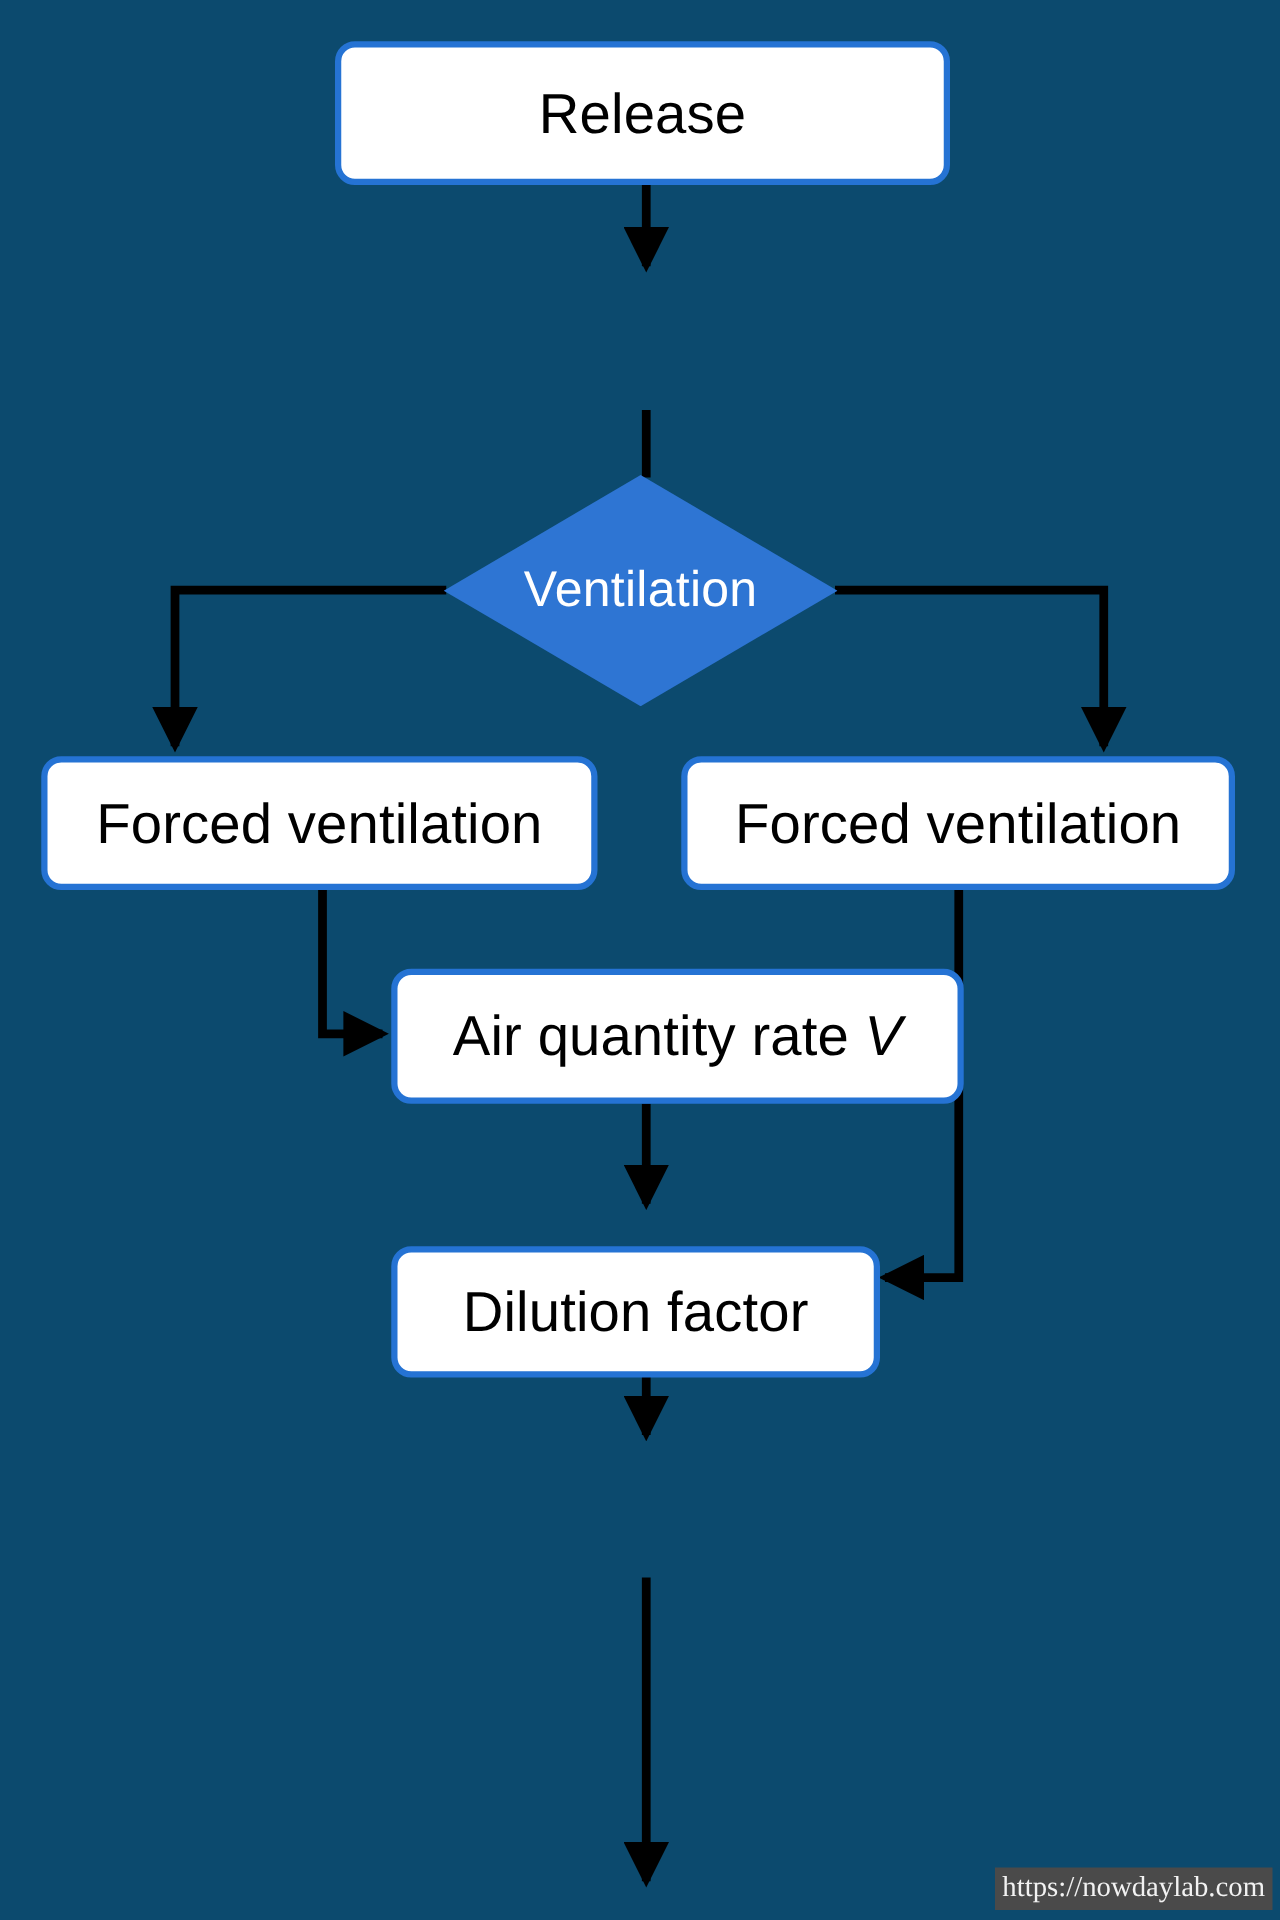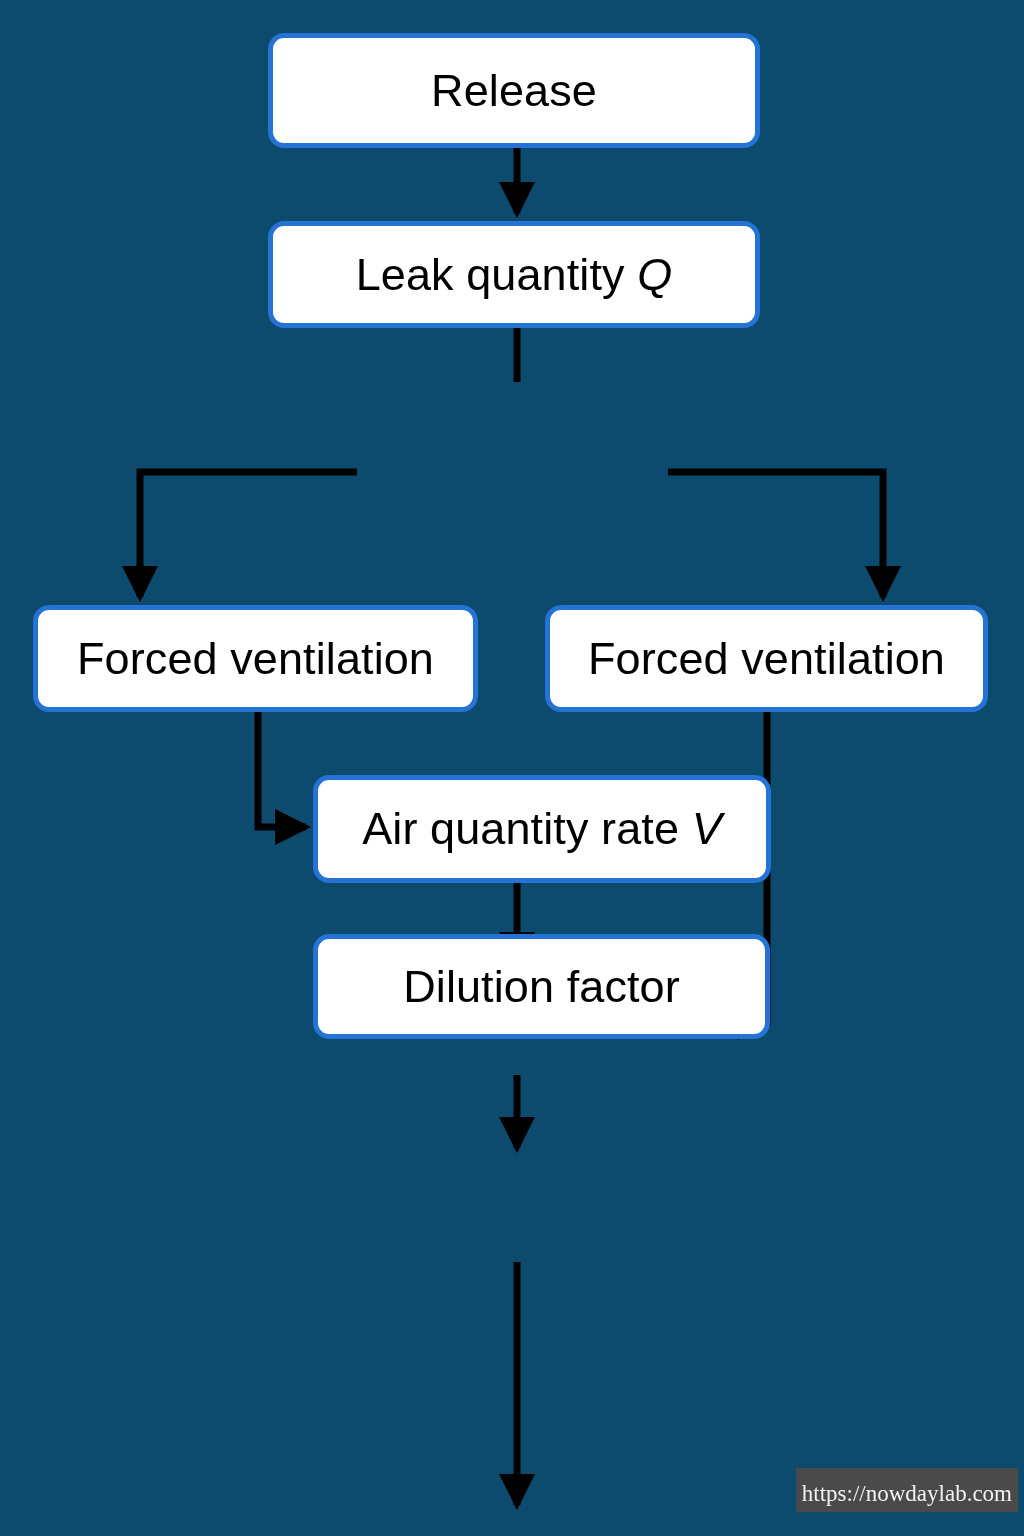--- a/index.html
+++ b/index.html
@@ -66,27 +66,27 @@
     display: flex;
     align-items: center;
     justify-content: center;
     color: #ffffff;
     font-size: 40px;
     letter-spacing: 0.2px;
   }
   #watermark {
     position: absolute;
     right: 6px;
-    bottom: 24px;
+    bottom: 8px;
     background: #4a4a4a;
     color: #f2f2f2;
     font-family: "Liberation Serif", serif;
     font-size: 23px;
     line-height: 1.25;
-    padding: 12px 6px 3px 6px;
+    padding: 2px 6px 3px 6px;
     white-space: nowrap;
     z-index: 5;
   }
 </style>
 </head>
 <body>
 
 <div id="canvas">
 
   <svg id="edges" viewBox="0 0 1024 1536">
@@ -112,38 +112,43 @@
 
     <path d="M 517 1075 L 517 1148" fill="none" stroke="#000000" stroke-width="7" marker-end="url(#arrow)"></path>
 
     <path d="M 517 1262 L 517 1505" fill="none" stroke="#000000" stroke-width="7" marker-end="url(#arrow)"></path>
   </svg>
 
   <div class="node proc" style="left:268px; top:33px; width:492px; height:115px;">
     <span>Release</span>
   </div>
 
-  <div class="node proc" style="left:268px; top:221px; width:492px; height:107px;">
-    <span><span>Leak quantity </span><span class="var">Q</span></span>
+
+  <div class="diamond-wrap" style="left:355px; top:380px; width:315px; height:185px;">
+    <svg class="diamond-shape" viewBox="0 0 315 185" preserveAspectRatio="none">
+      <polygon points="157.5,0 315,92.5 157.5,185 0,92.5" fill="#2e75d3"></polygon>
+    </svg>
+    <div class="diamond-label">
+      <span>Ventilation</span>
+    </div>
   </div>
-
 
   <div class="node proc" style="left:33px; top:605px; width:445px; height:107px;">
     <span>Forced ventilation</span>
   </div>
 
   <div class="node proc" style="left:545px; top:605px; width:443px; height:107px;">
     <span>Forced ventilation</span>
   </div>
 
   <div class="node proc" style="left:313px; top:775px; width:458px; height:108px;">
     <span><span>Air quantity rate </span><span class="var">V</span></span>
   </div>
 
-  <div class="node proc" style="left:313px; top:934px; width:457px; height:105px;text-align:right;">
+  <div class="node proc" style="left:313px; top:997px; width:391px; height:105px;text-align:right;">
     <span>Dilution factor</span>
   </div>
 
 
   <div id="watermark">
     <span>https://nowdaylab.com</span>
   </div>
 
 </div>
 

